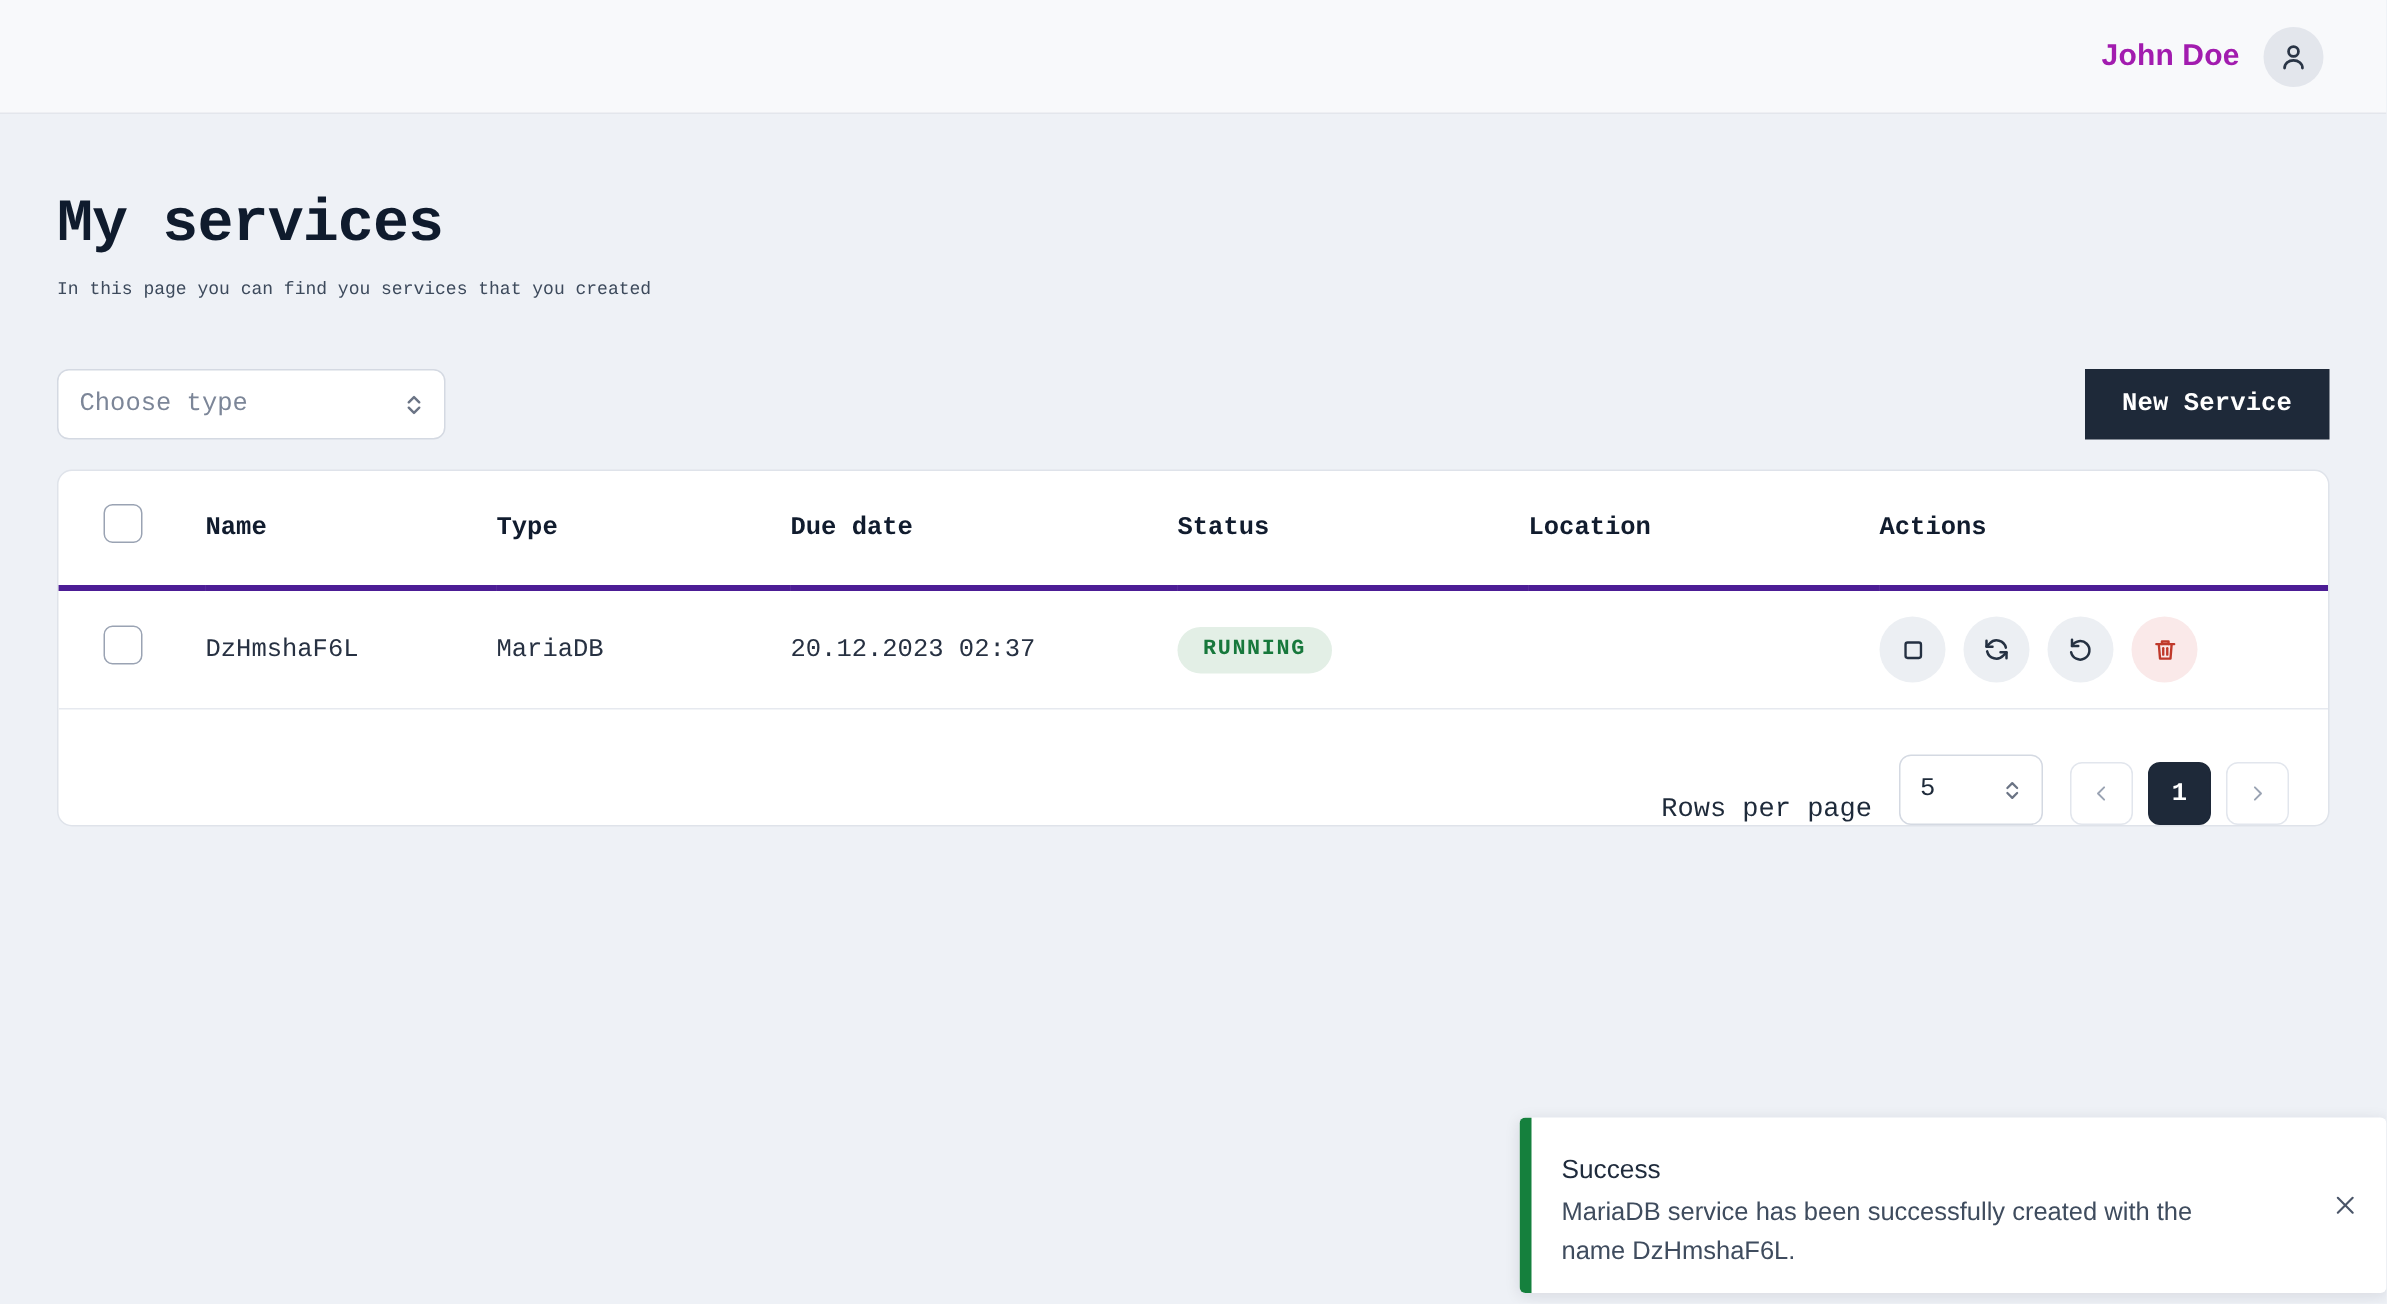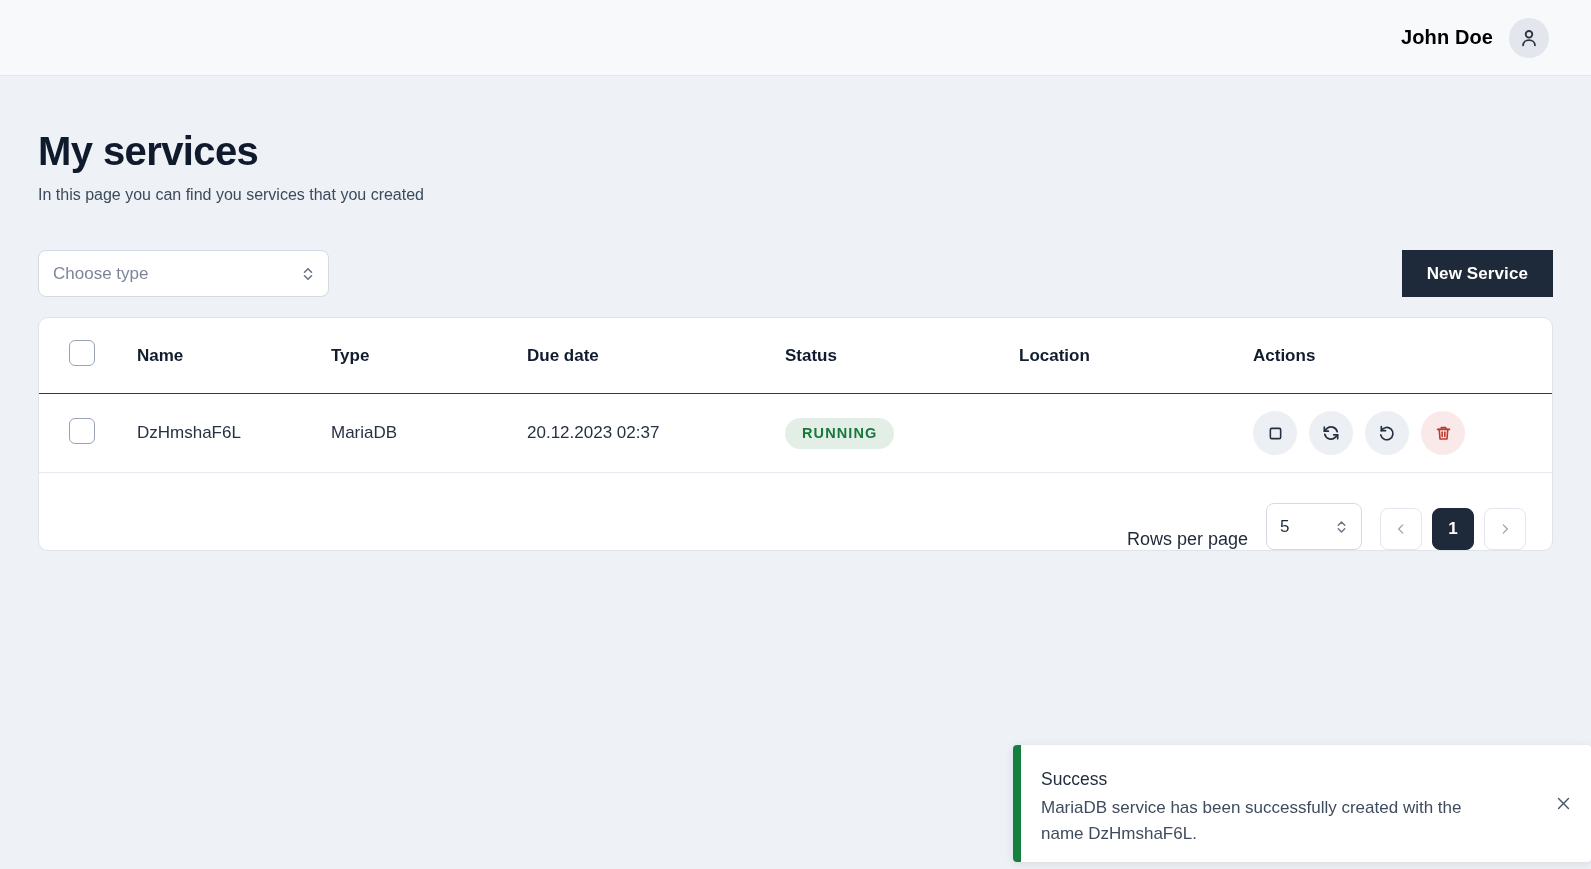--- a/index.html
+++ b/index.html
@@ -27,61 +27,61 @@
   }
   .user-area {
     display: flex;
     align-items: center;
     gap: 16px;
     cursor: pointer;
   }
   .user-name {
     font-size: 20px;
     font-weight: bold;
-    color: #000000;
+    color: #a21caf;
     letter-spacing: 0.1px;
   }
   .avatar {
     width: 40px;
     height: 40px;
     border-radius: 50%;
     background: #e3e6ec;
     display: flex;
     align-items: center;
     justify-content: center;
   }
   .avatar svg { display: block; }
 
   
-  .page { padding: 0 38px; }
+  .page { padding: 0 38px; font-family: Liberation Mono, monospace; }
   .page-title {
     margin: 0;
     padding-top: 52px;
     font-size: 40px;
     font-weight: bold;
     letter-spacing: -0.6px;
     color: #0f1b2d;
     line-height: 1.15;
   }
   .page-subtitle {
     margin: 12px 0 0 0;
-    font-size: 16px;
+    font-size: 12px;
     color: #3d4a5c;
     font-weight: normal;
   }
 
   
   .toolbar {
     margin-top: 46px;
     display: flex;
     align-items: center;
     justify-content: space-between;
   }
   .select-box {
-    width: 291px;
+    width: 259px;
     height: 47px;
     background: #ffffff;
     border: 1px solid #d4d9e2;
     border-radius: 8px;
     display: flex;
     align-items: center;
     padding: 0 14px;
     position: relative;
     cursor: pointer;
   }
@@ -113,21 +113,21 @@
 
   
   .table-card {
     margin-top: 20px;
     background: #ffffff;
     border: 1px solid #dfe3ea;
     border-radius: 10px;
     overflow: hidden;
   }
   table { width: 100%; border-collapse: collapse; }
-  thead tr { border-bottom: 1px solid #4c1d95; }
+  thead tr { border-bottom: 4px solid #4c1d95; }
   th {
     text-align: left;
     font-size: 17px;
     font-weight: bold;
     color: #111c2e;
     padding: 22px 0;
     height: 70px;
   }
   td {
     font-size: 17px;

